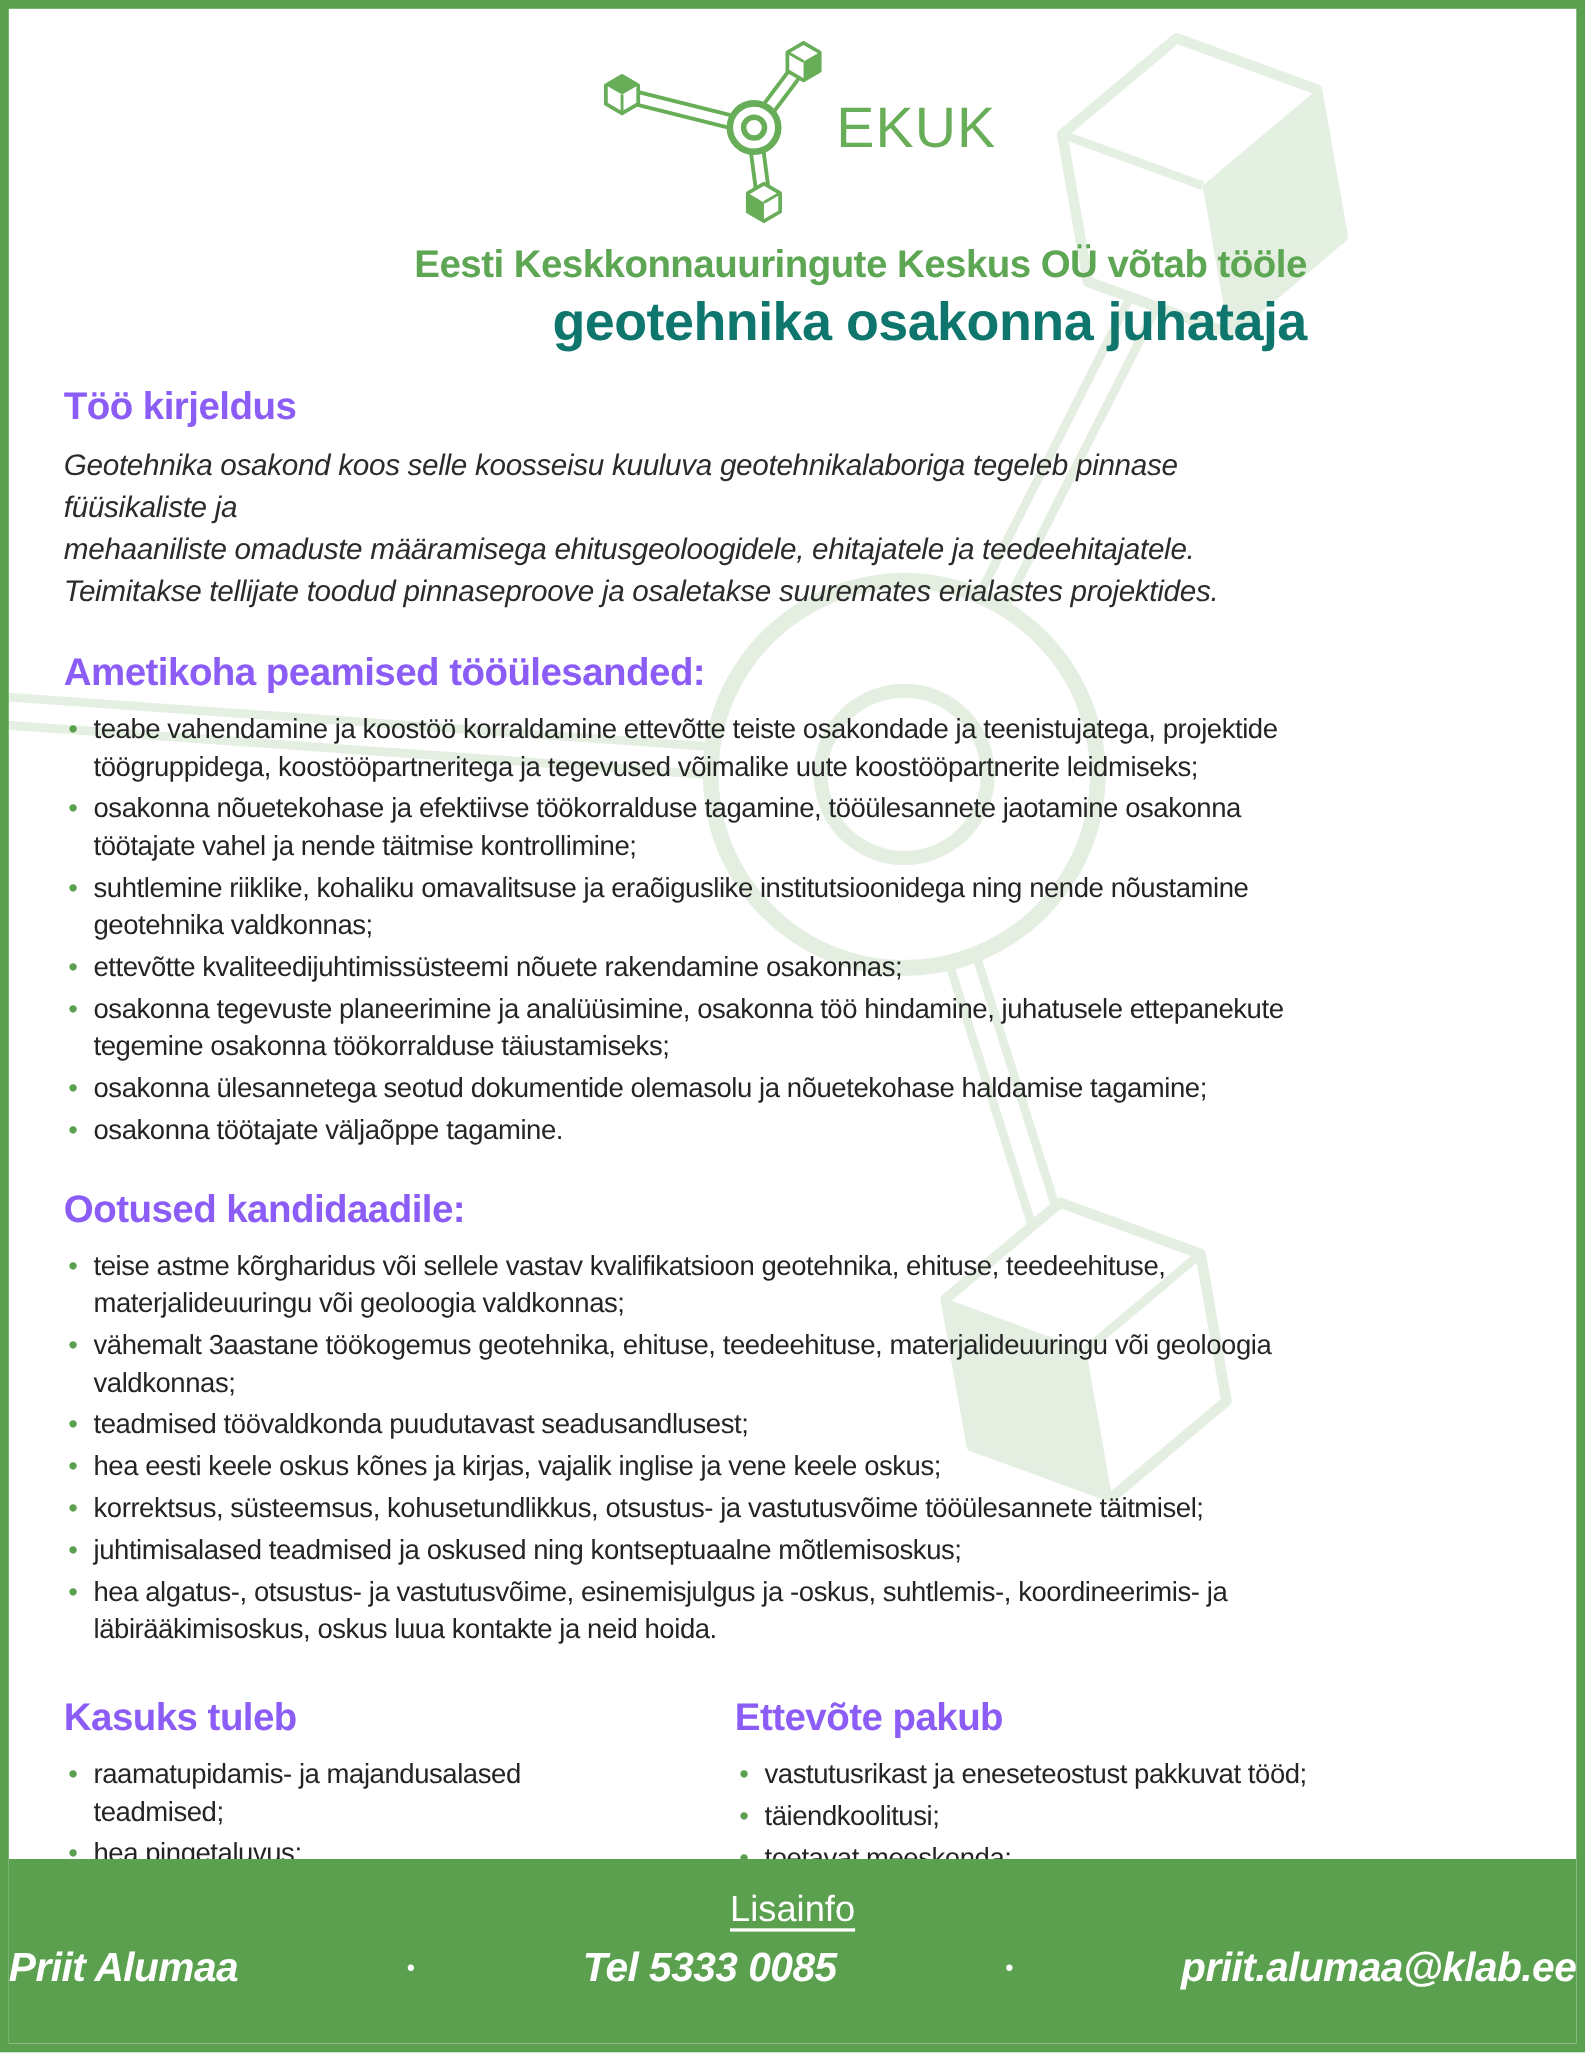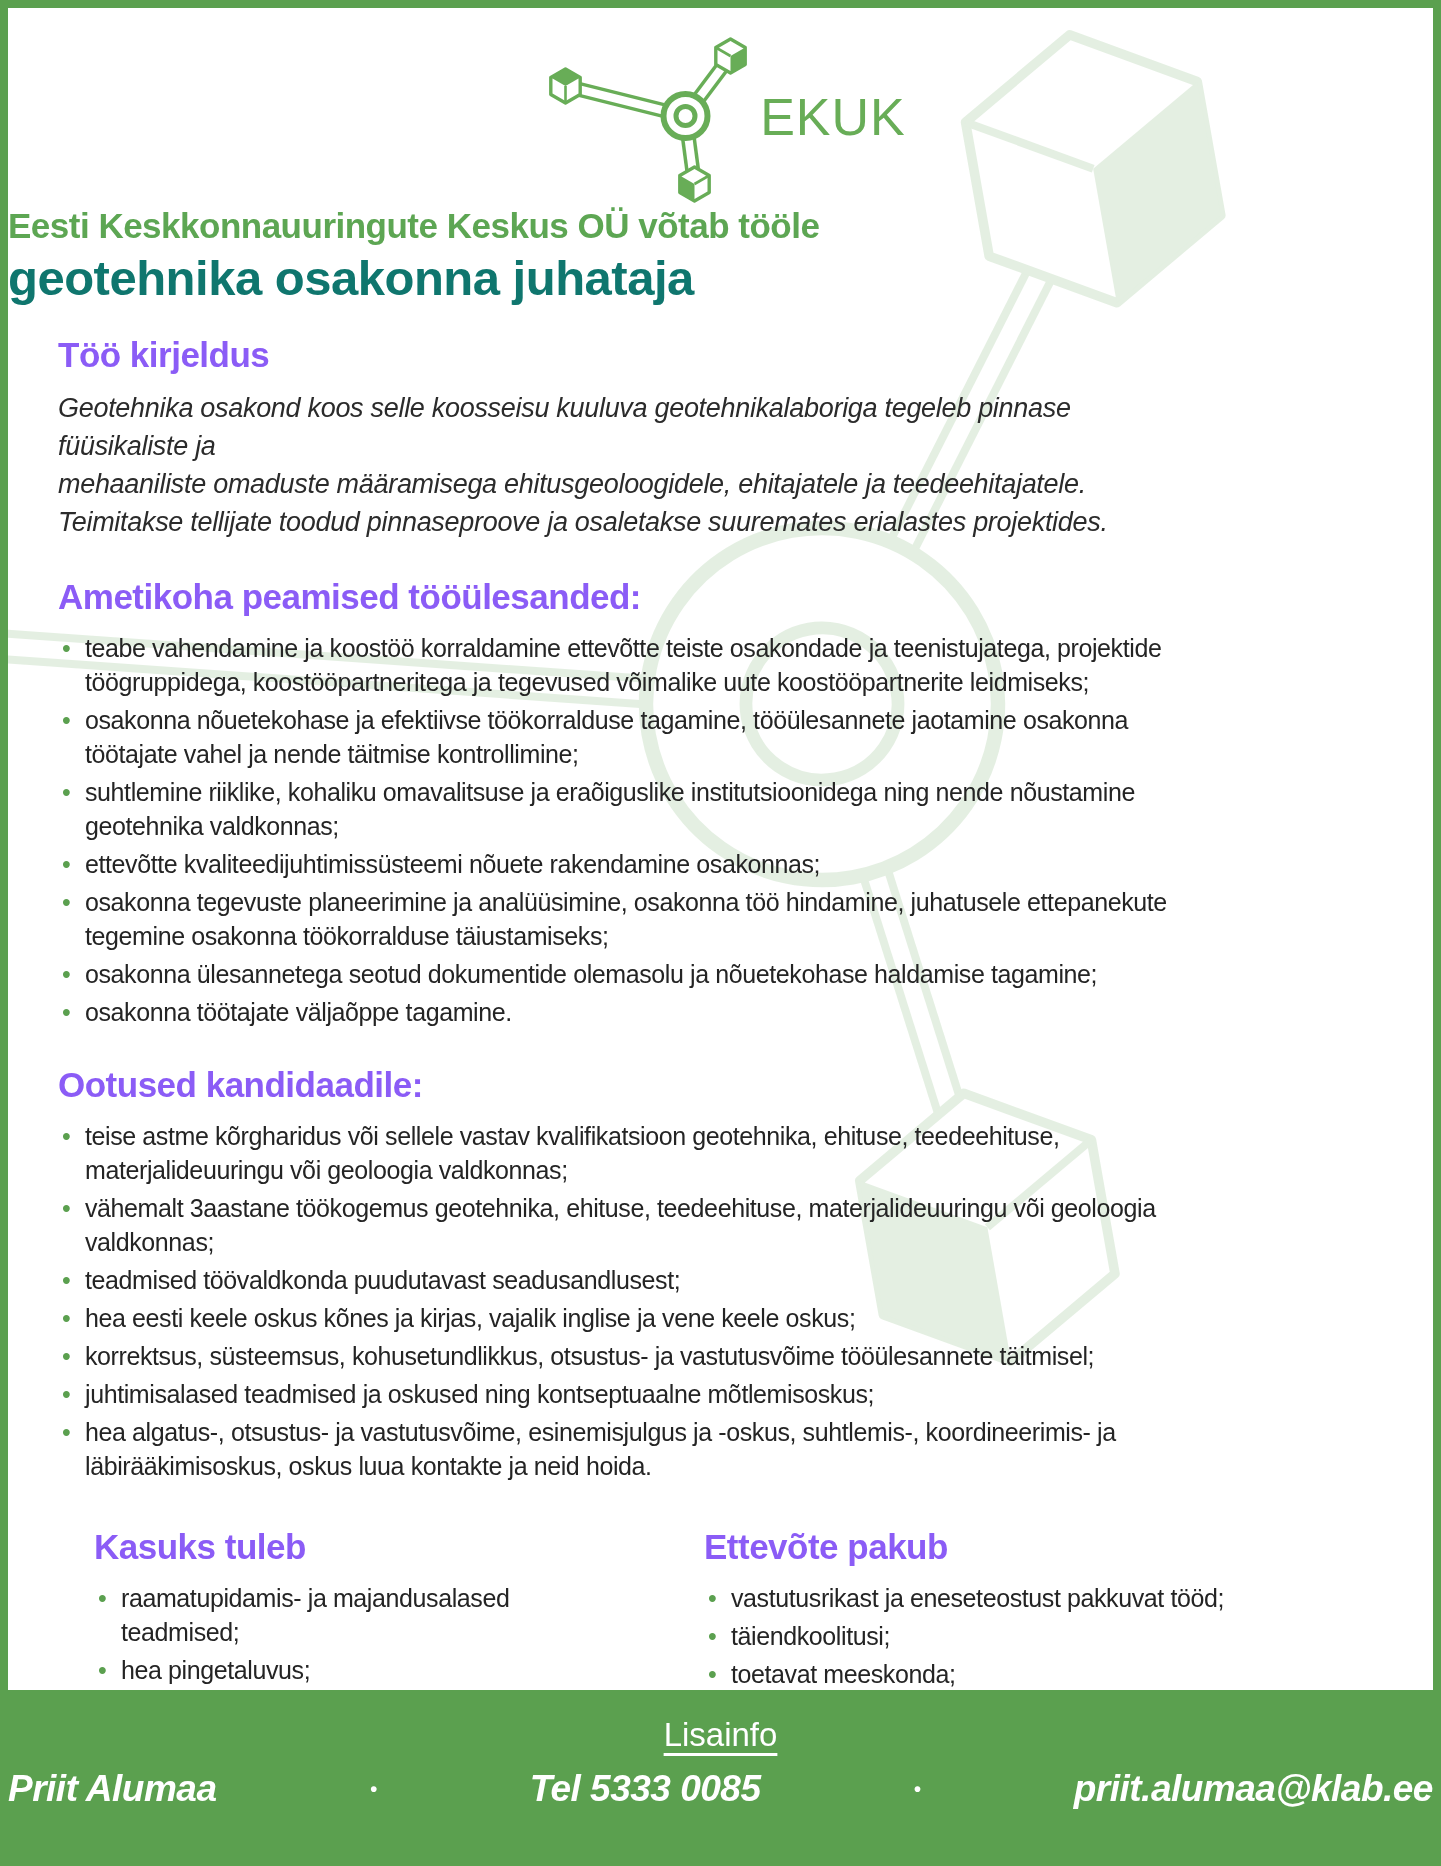--- a/index.html
+++ b/index.html
@@ -25,21 +25,21 @@
   
   .brand {
     display:flex; justify-content:center; align-items:center;
     gap:10px; margin-top:16px; height:180px;
   }
   .brand-name {
     color:#68ad57; font-size:52px; font-weight:300;
     letter-spacing:1px; margin-top:6px;
   }
   
-  .titles { width:1180px; text-align:left; margin-top:1px; position:relative; }
+  .titles { width:1180px; text-align:right; margin-top:16px; position:relative; }
   .subtitle {
     color:#5da653; font-size:35px; font-weight:600; letter-spacing:-0.5px;
     line-height:42px;
   }
   .job-title {
     color:#0f766e; font-size:49px; font-weight:700; letter-spacing:-0.5px;
     line-height:58px; margin:2px 0 0;
   }
   
   .content { position:relative; padding:0 50px; }
@@ -60,21 +60,21 @@
     margin:4px 0; color:#242424;
   }
   ul.bullets li::before {
     content:"\2022";
     position:absolute; left:4px; top:0;
     color:#5ba04f; font-size:25px;
   }
   
   .columns {
     display:grid; grid-template-columns:460px 1fr; column-gap:150px;
-    margin-top:10px; padding-right:40px;margin-left:36px;
+    margin-top:10px; padding-right:40px;
   }
   .columns h2 { margin-top:34px; }
   
   .footer-bar {
     position:absolute; left:0; right:0; bottom:0; height:168px;
     background:#5ba04f; color:#ffffff; text-align:center;
     box-sizing:border-box; padding-top:26px;
   }
   .footer-heading {
     display:inline-block;

